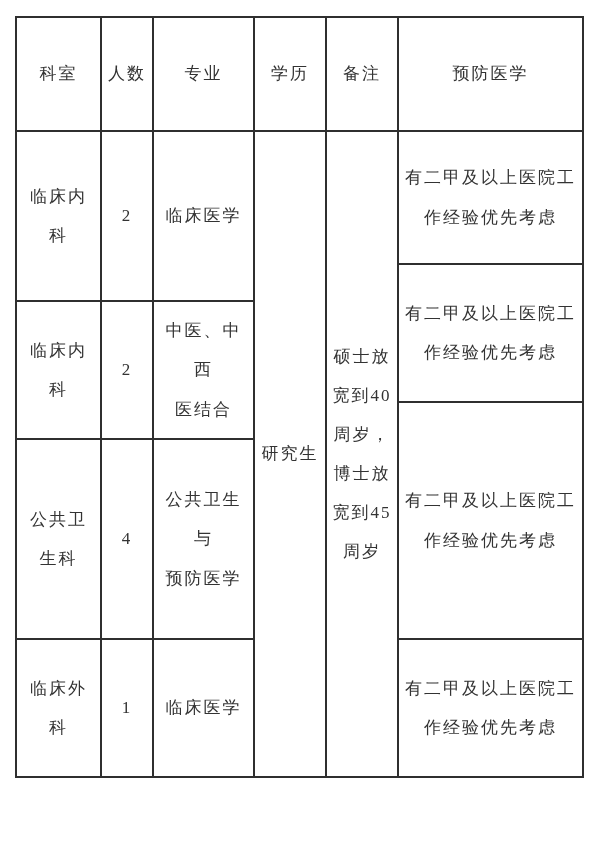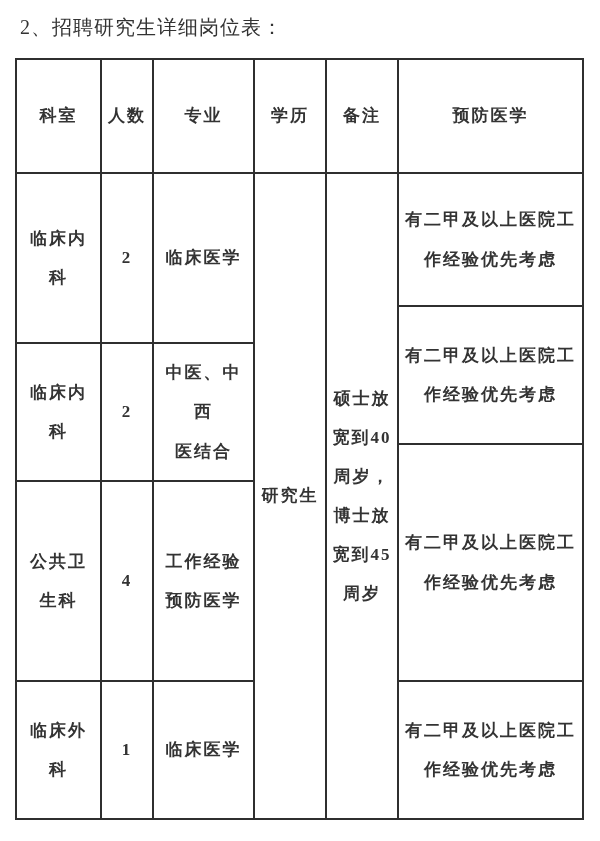--- a/index.html
+++ b/index.html
@@ -36,42 +36,41 @@
     table-layout: fixed;
     margin: 16px 0 0 15px;
     width: 567px;
   }
   .positions-table th,
   .positions-table td {
     border: 2px solid var(--border, #2f2f2f);
     text-align: center;
     vertical-align: middle;
     font-size: 17px;
-    font-weight: bold;
+    font-weight: normal;
     letter-spacing: 2px;
     line-height: 2.3;
     white-space: pre-line;
     padding: 0 4px;
     color: var(--text, #333);
     background: var(--background, #fff);
   }
   tr.header-row   { height: 114px; }
   tr.subrow-1     { height: 133px; }
   tr.subrow-2     { height: 37px;  }
   tr.subrow-3     { height: 101px; }
   tr.subrow-4     { height: 37px;  }
   tr.subrow-5     { height: 200px; }
   tr.subrow-6     { height: 138px; }
 </style>
 </head>
 <body>
 
 <div class="page">
 
-  <h2 class="title">2、招聘研究生详细岗位表：</h2>
 
   <table class="positions-table">
     <colgroup>
       <col style="width:85px">
       <col style="width:52px">
       <col style="width:101px">
       <col style="width:72px">
       <col style="width:72px">
       <col style="width:185px">
     </colgroup>
@@ -116,21 +115,21 @@
 
       <tr class="subrow-4">
         <td rowspan="2">有二甲及以上医院工
 作经验优先考虑</td>
       </tr>
 
       <tr class="subrow-5">
         <td>公共卫
 生科</td>
         <td>4</td>
-        <td>工作经验
+        <td>公共卫生与
 预防医学</td>
       </tr>
 
       <tr class="subrow-6">
         <td>临床外
 科</td>
         <td>1</td>
         <td>临床医学</td>
         <td>有二甲及以上医院工
 作经验优先考虑</td>

